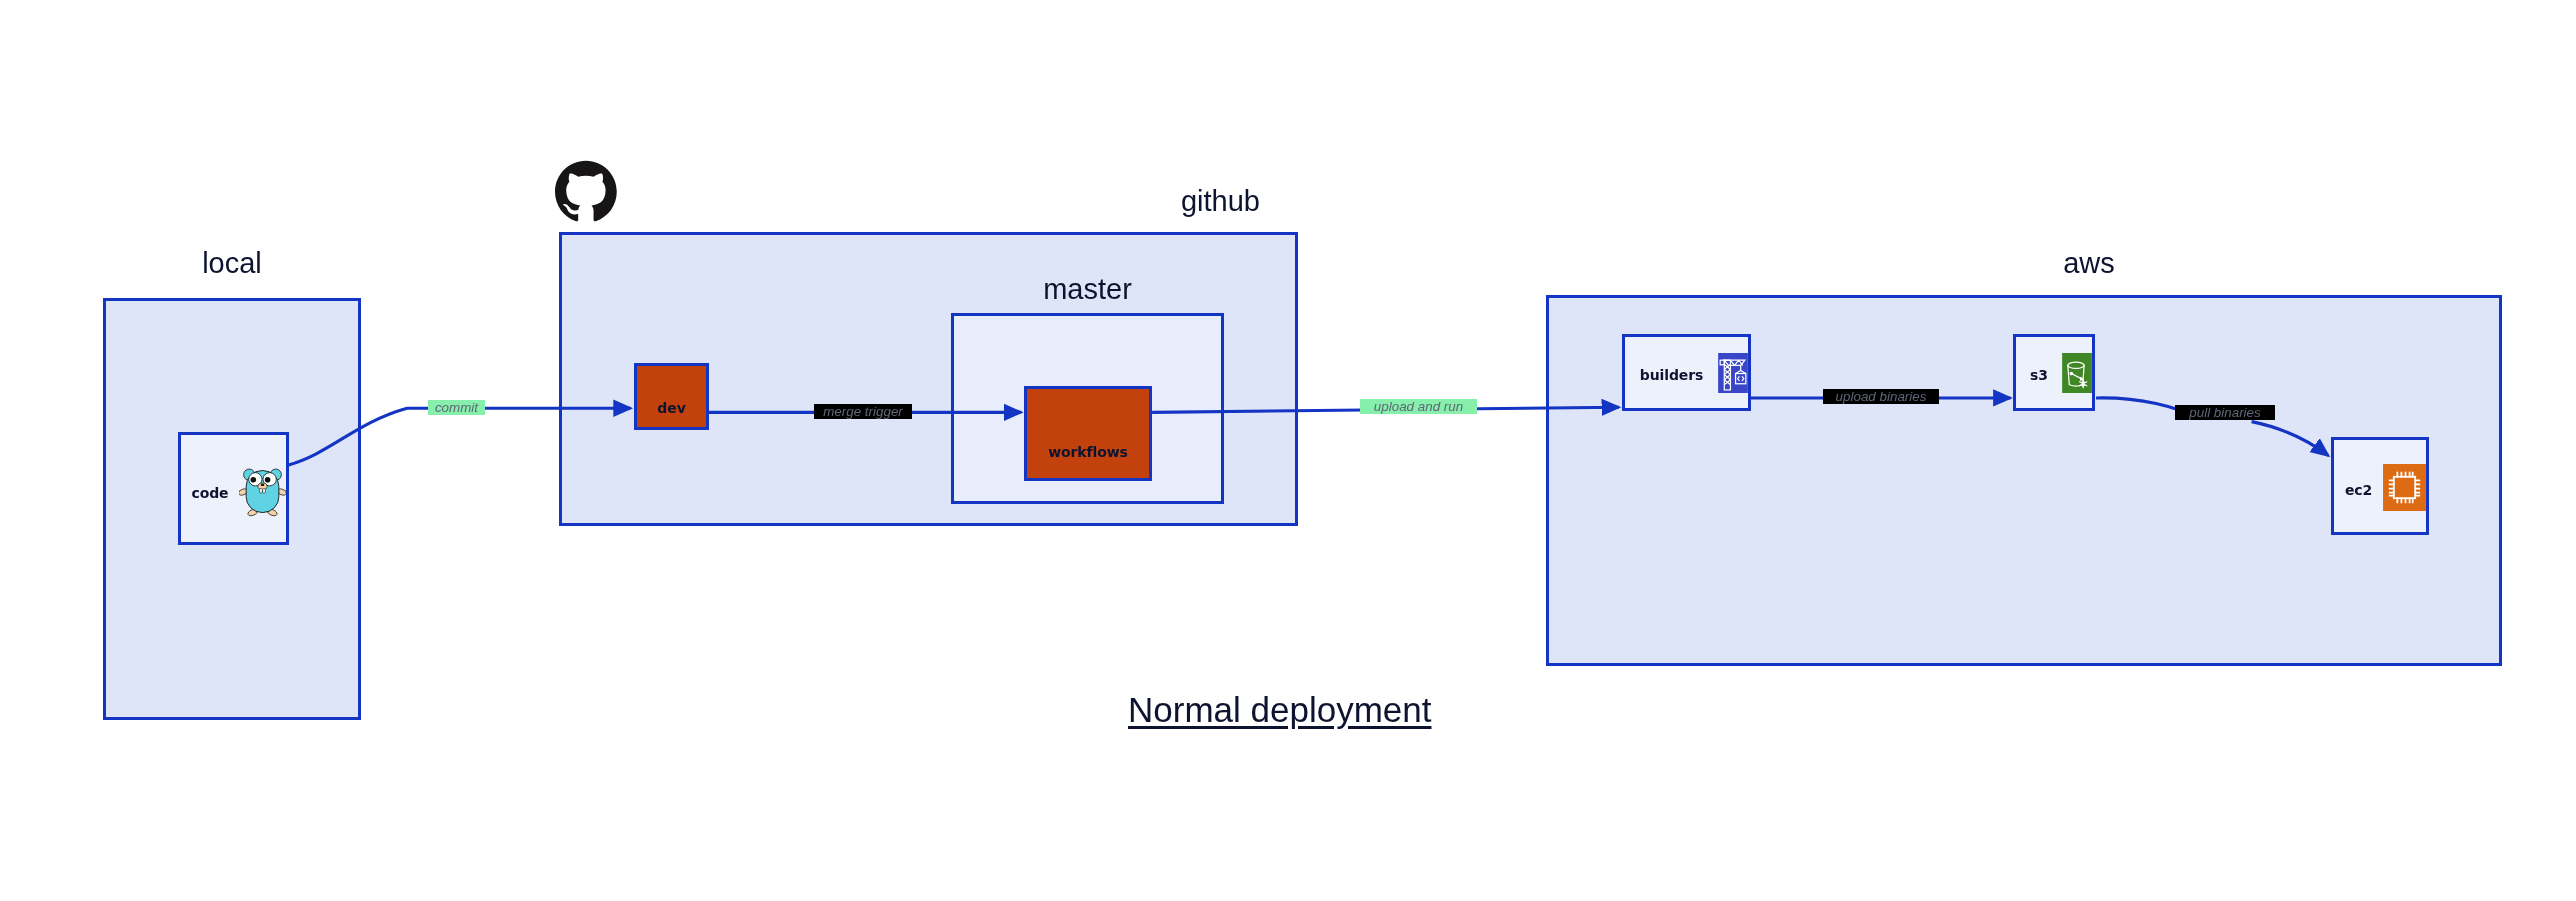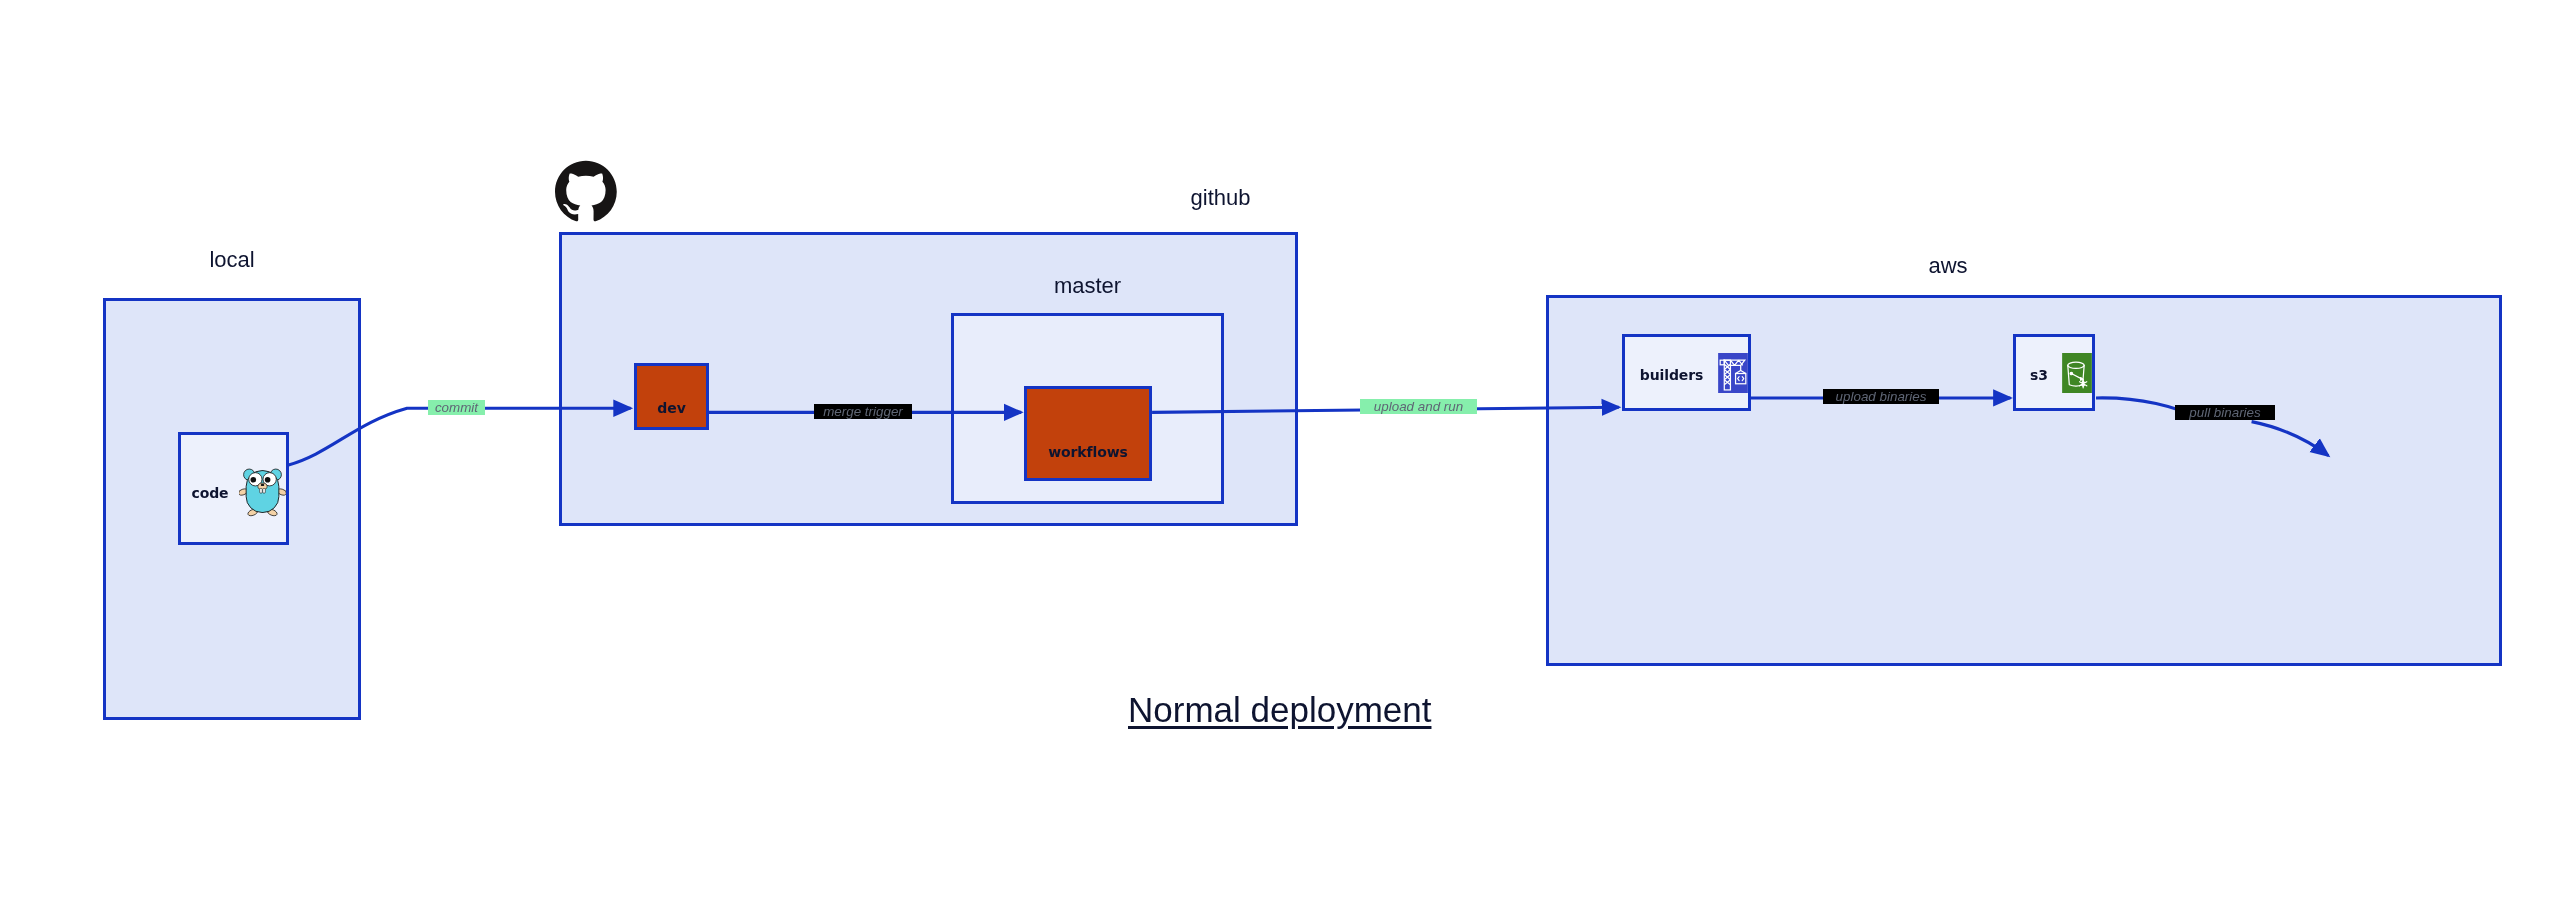--- a/index.html
+++ b/index.html
@@ -60,21 +60,21 @@
     font-size: 14px;
     color: #0E1430;
     letter-spacing: -0.1px;
     text-align: center;
     width: 100%;
   }
 
   .container-title {
     position: absolute;
     font-family: "Liberation Sans", sans-serif;
-    font-size: 22px;
+    font-size: 29px;
     color: #0E1430;
     text-align: center;
     white-space: nowrap;
     z-index: 4;
   }
 
   .edge-label {
     position: absolute;
     font-family: "Liberation Sans", sans-serif;
     font-style: italic;
@@ -114,21 +114,21 @@
   #octocat     { position: absolute; left: 555px; top: 160px; width: 62px; height: 62px; z-index: 6; }
 
   #dev-box     { left: 634px; top: 363px;  width: 75px;  height: 67px; }
 
   #master-box  { left: 951px; top: 313px;  width: 273px;  height: 191px; }
   #master-title{ left: 951px; top: 273px;  width: 273px; }
 
   #workflows-box { left: 1024px; top: 386px; width: 128px; height: 95px; }
 
   #aws-box     { left: 1546px; top: 295px;  width: 956px; height: 371px; }
-  #aws-title   { left: 1845px; top: 247px;  width: 206px; margin-top: 6px; }
+  #aws-title   { left: 1986px; top: 247px;  width: 206px; }
 
   #builders-box{ left: 1622px; top: 334px;  width: 129px;  height: 77px; }
   #s3-box      { left: 2013px; top: 334px;  width: 82px;  height: 77px; align-items: center; }
   #ec2-box     { left: 2331px; top: 437px;  width: 98px;  height: 98px; }
 
   #page-title  { left: 1128px; top: 690px; }
 </style>
 </head>
 <body>
 
@@ -234,20 +234,39 @@
           <circle cx="18" cy="40" r="2.4" fill="#ffffff"></circle>
           <path d="M36 48 L41 51 L36 53 Z" fill="#ffffff"></path>
 
           <path d="M41 52 L41 68 M34 56 L48 64 M48 56 L34 64"></path>
           <path d="M41 55 L38.5 57.5 M41 55 L43.5 57.5 M41 65 L38.5 62.5 M41 65 L43.5 62.5"></path>
         </g>
       </svg>
     </span>
   </div>
 
+  <div class="node-box" id="ec2-box">
+    <div class="node-label" style="margin-top:7.2px;">ec2</div>
+    <span class="icon-wrap" style="margin-top:5.2px;">
+      <svg width="43" height="47" viewBox="0 0 84 92">
+        <rect x="0" y="0" width="84" height="92" fill="#DD6B14"></rect>
+        <g fill="none" stroke="#ffffff" stroke-width="3.4" stroke-linecap="square">
+          <rect x="21" y="25" width="42" height="42"></rect>
+
+          <path d="M28 25 L28 17 M36 25 L36 17 M44 25 L44 17 M52 25 L52 17 M58 25 L58 17"></path>
+
+          <path d="M28 67 L28 75 M36 67 L36 75 M44 67 L44 75 M52 67 L52 75 M58 67 L58 75"></path>
+
+          <path d="M21 32 L13 32 M21 40 L13 40 M21 48 L13 48 M21 56 L13 56 M21 62 L13 62"></path>
+
+          <path d="M63 32 L71 32 M63 40 L71 40 M63 48 L71 48 M63 56 L71 56 M63 62 L71 62"></path>
+        </g>
+      </svg>
+    </span>
+  </div>
 
   <svg id="connector-layer" viewBox="0 0 5054 1750">
     <defs>
       <marker id="arrowhead" markerWidth="7" markerHeight="7" refX="5.6" refY="3.2" orient="auto" markerUnits="strokeWidth">
         <path d="M0,0.4 L6.4,3.2 L0,6 Z" fill="#1434C4"></path>
       </marker>
     </defs>
 
     <path d="M560 902 C 640 880, 690 820, 790 792 L 1224 792" fill="none" stroke="#1434C4" stroke-width="6" marker-end="url(#arrowhead)"></path>
 

